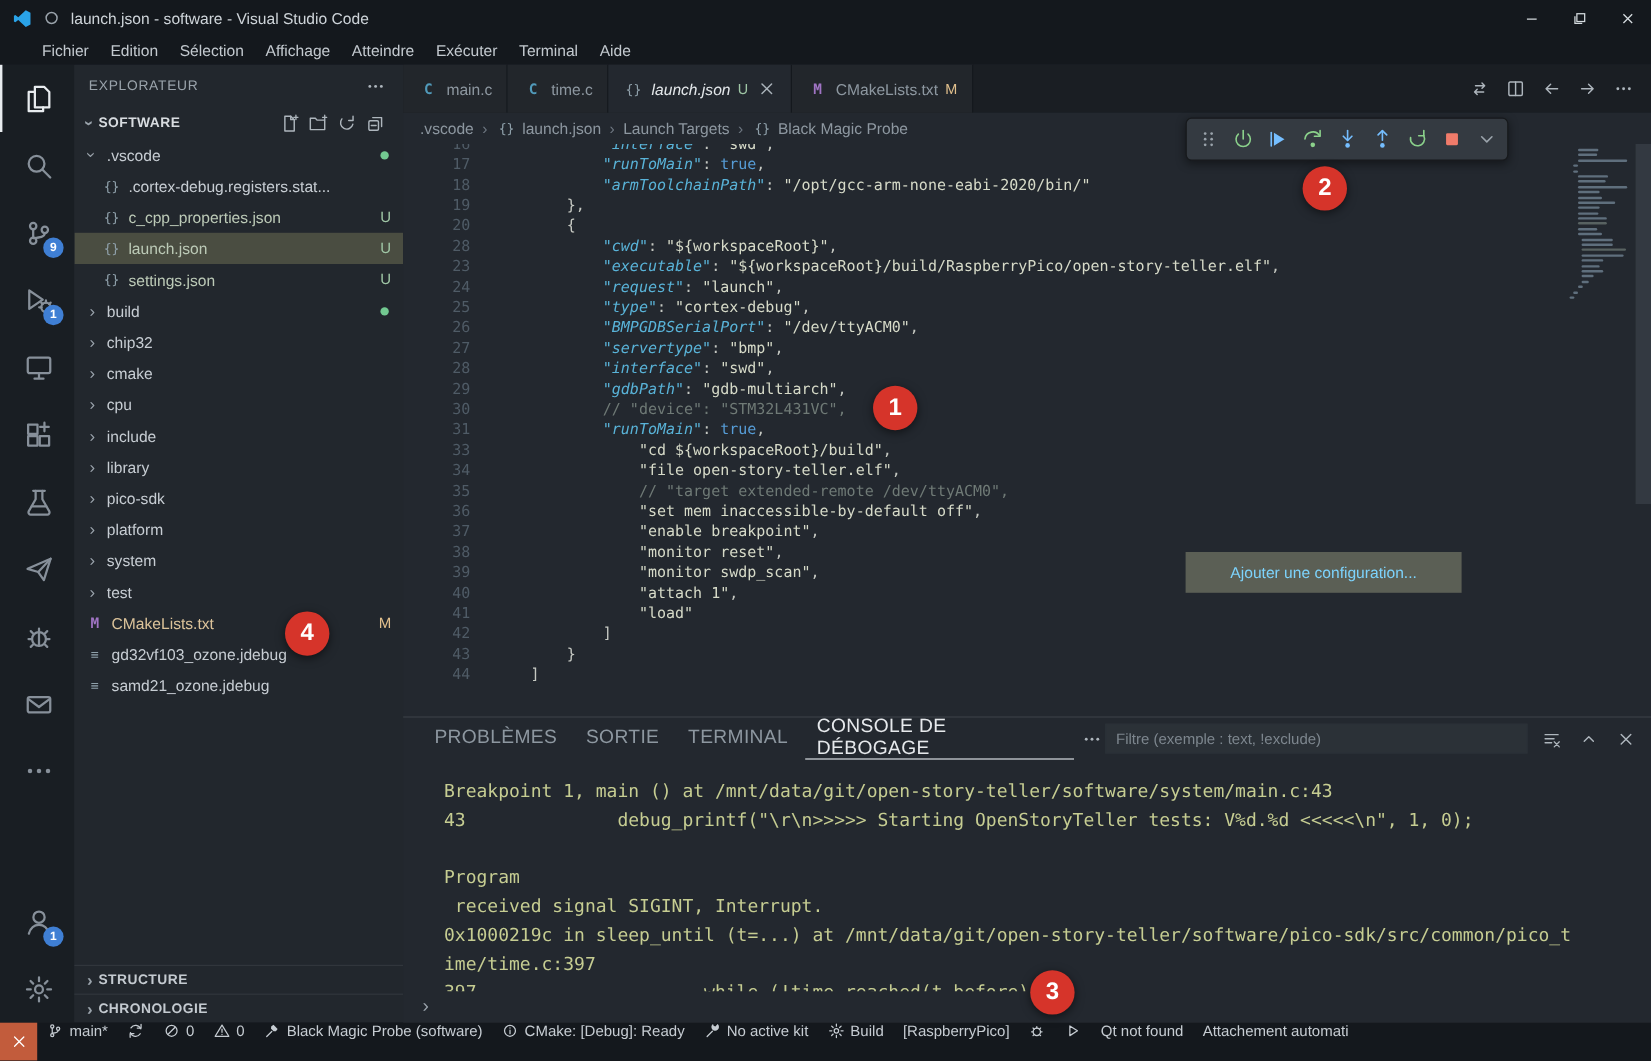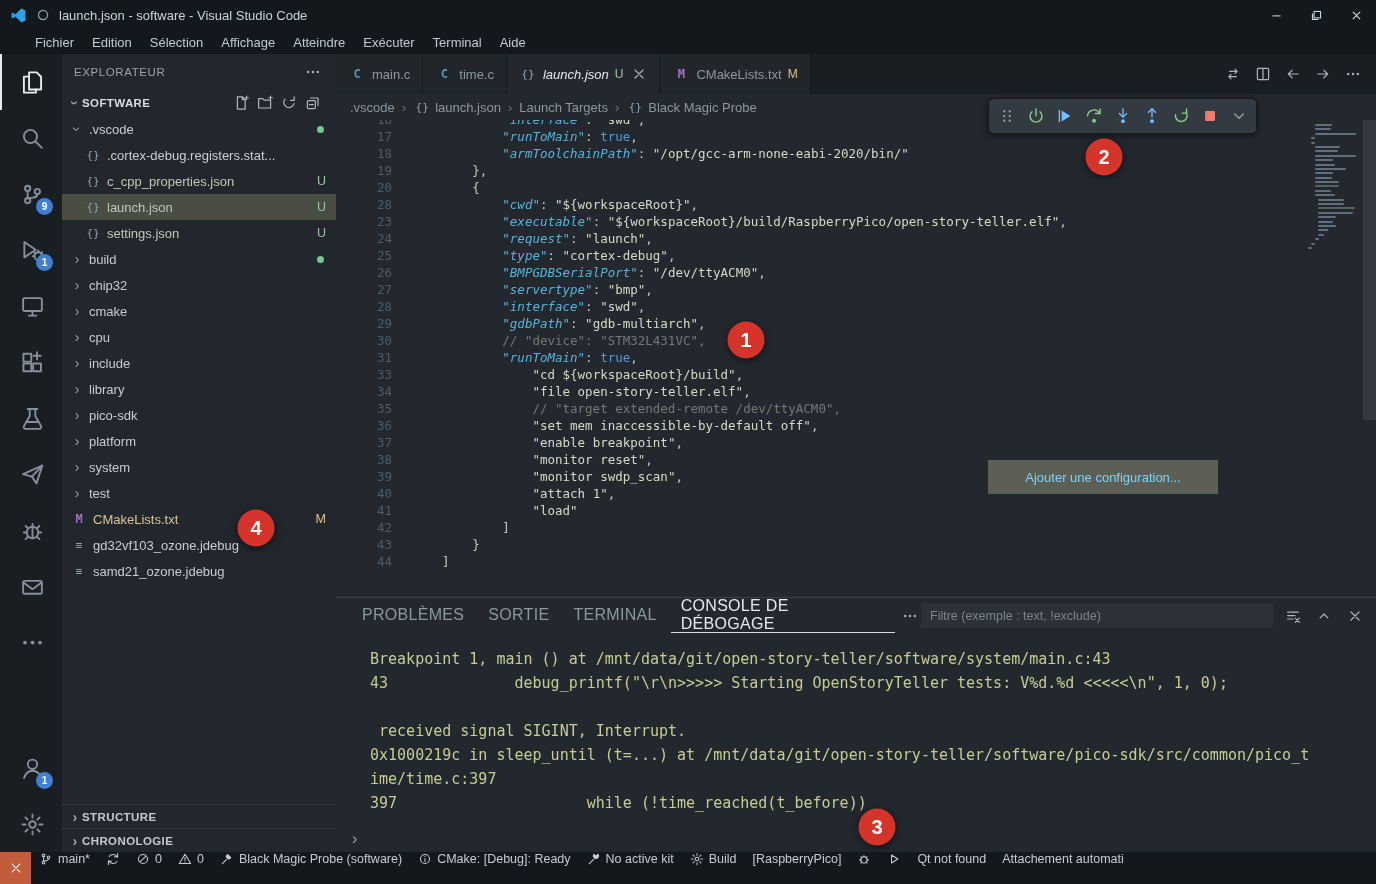--- a/index.html
+++ b/index.html
@@ -729,20 +729,21 @@
                     <path d="M4 4l8 8M12 4l-8 8"></path>
                   </svg>
                 </span>
               </span>
           </div>
         </div>
         <div class="console" id="console">
             <div class="console-line">Breakpoint 1, main () at /mnt/data/git/open-story-teller/software/system/main.c:43</div>
             <div class="console-line">43              debug_printf("\r\n&gt;&gt;&gt;&gt;&gt; Starting OpenStoryTeller tests: V%d.%d &lt;&lt;&lt;&lt;&lt;\n", 1, 0);</div>
             <div class="console-line">&nbsp;</div>
+            <div class="console-line">Program</div>
             <div class="console-line"> received signal SIGINT, Interrupt.</div>
             <div class="console-line">0x1000219c in sleep_until (t=...) at /mnt/data/git/open-story-teller/software/pico-sdk/src/common/pico_t</div>
             <div class="console-line">ime/time.c:397</div>
             <div class="console-line">397                     while (!time_reached(t_before))</div>
           </div>
         <div class="console-input">
           <span>›</span>
         </div>
       </div>
     </div>

